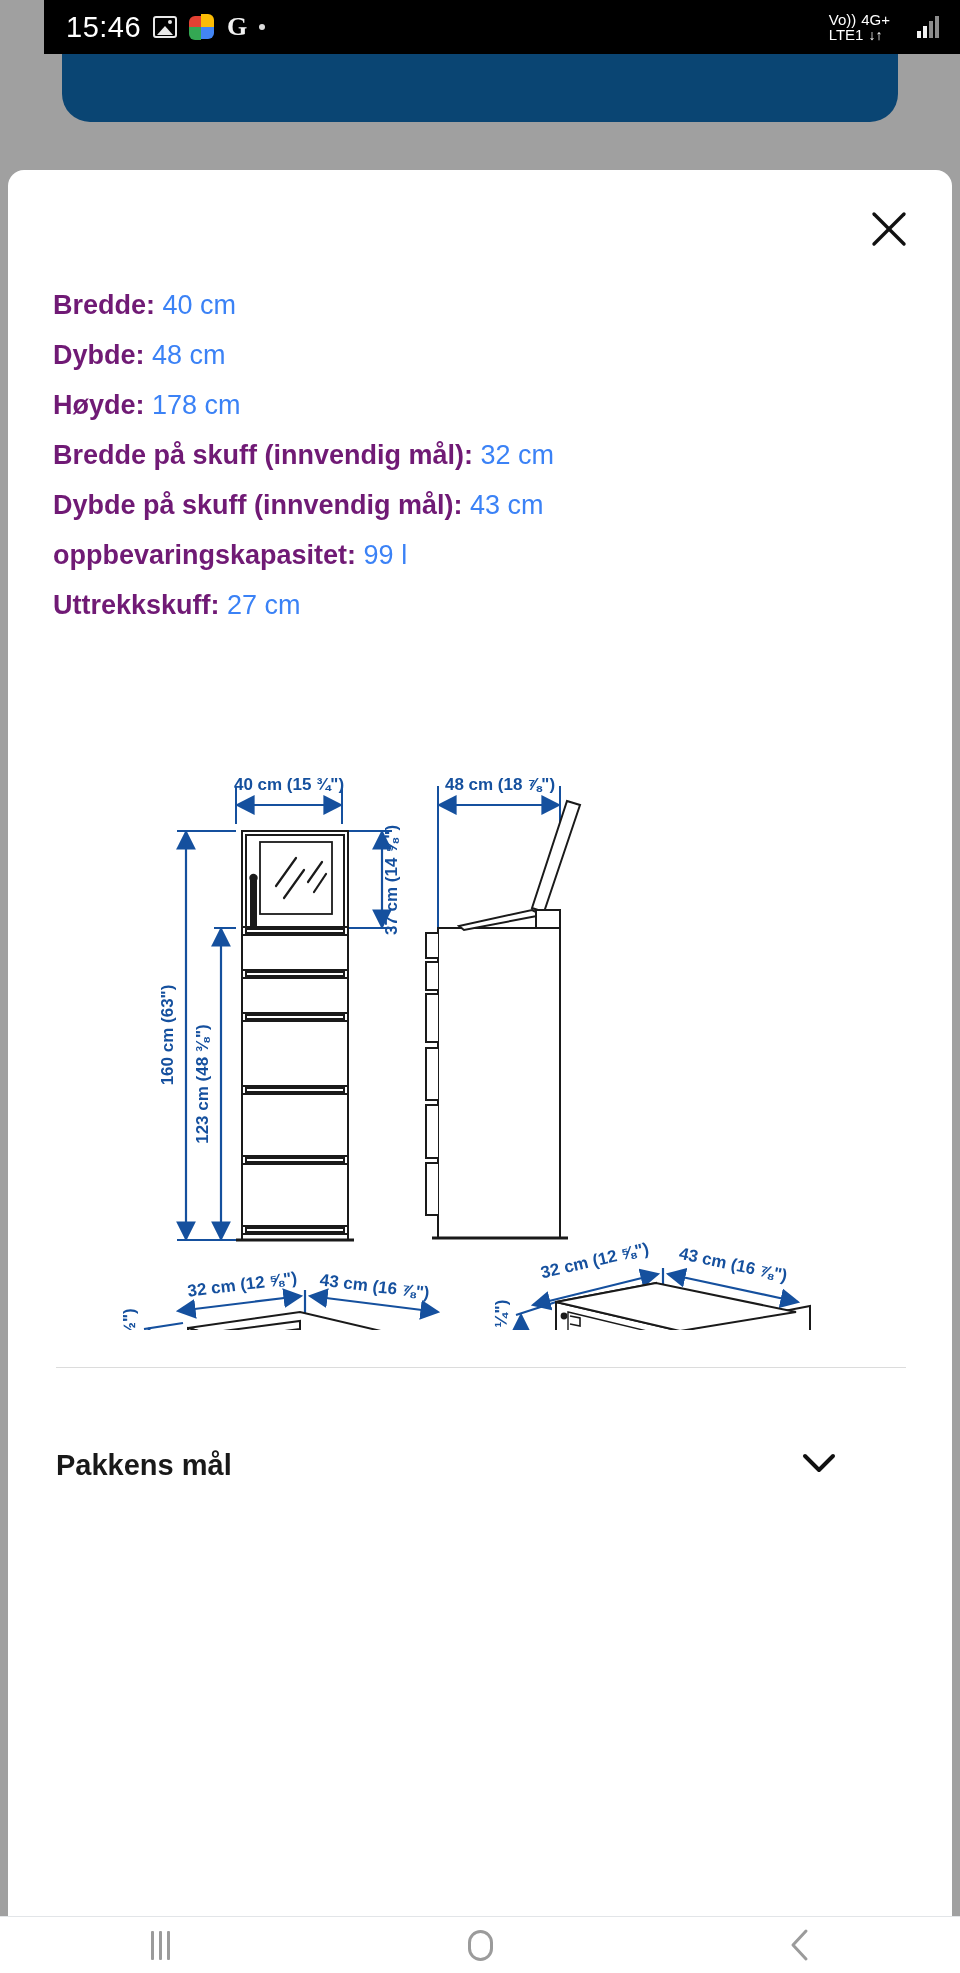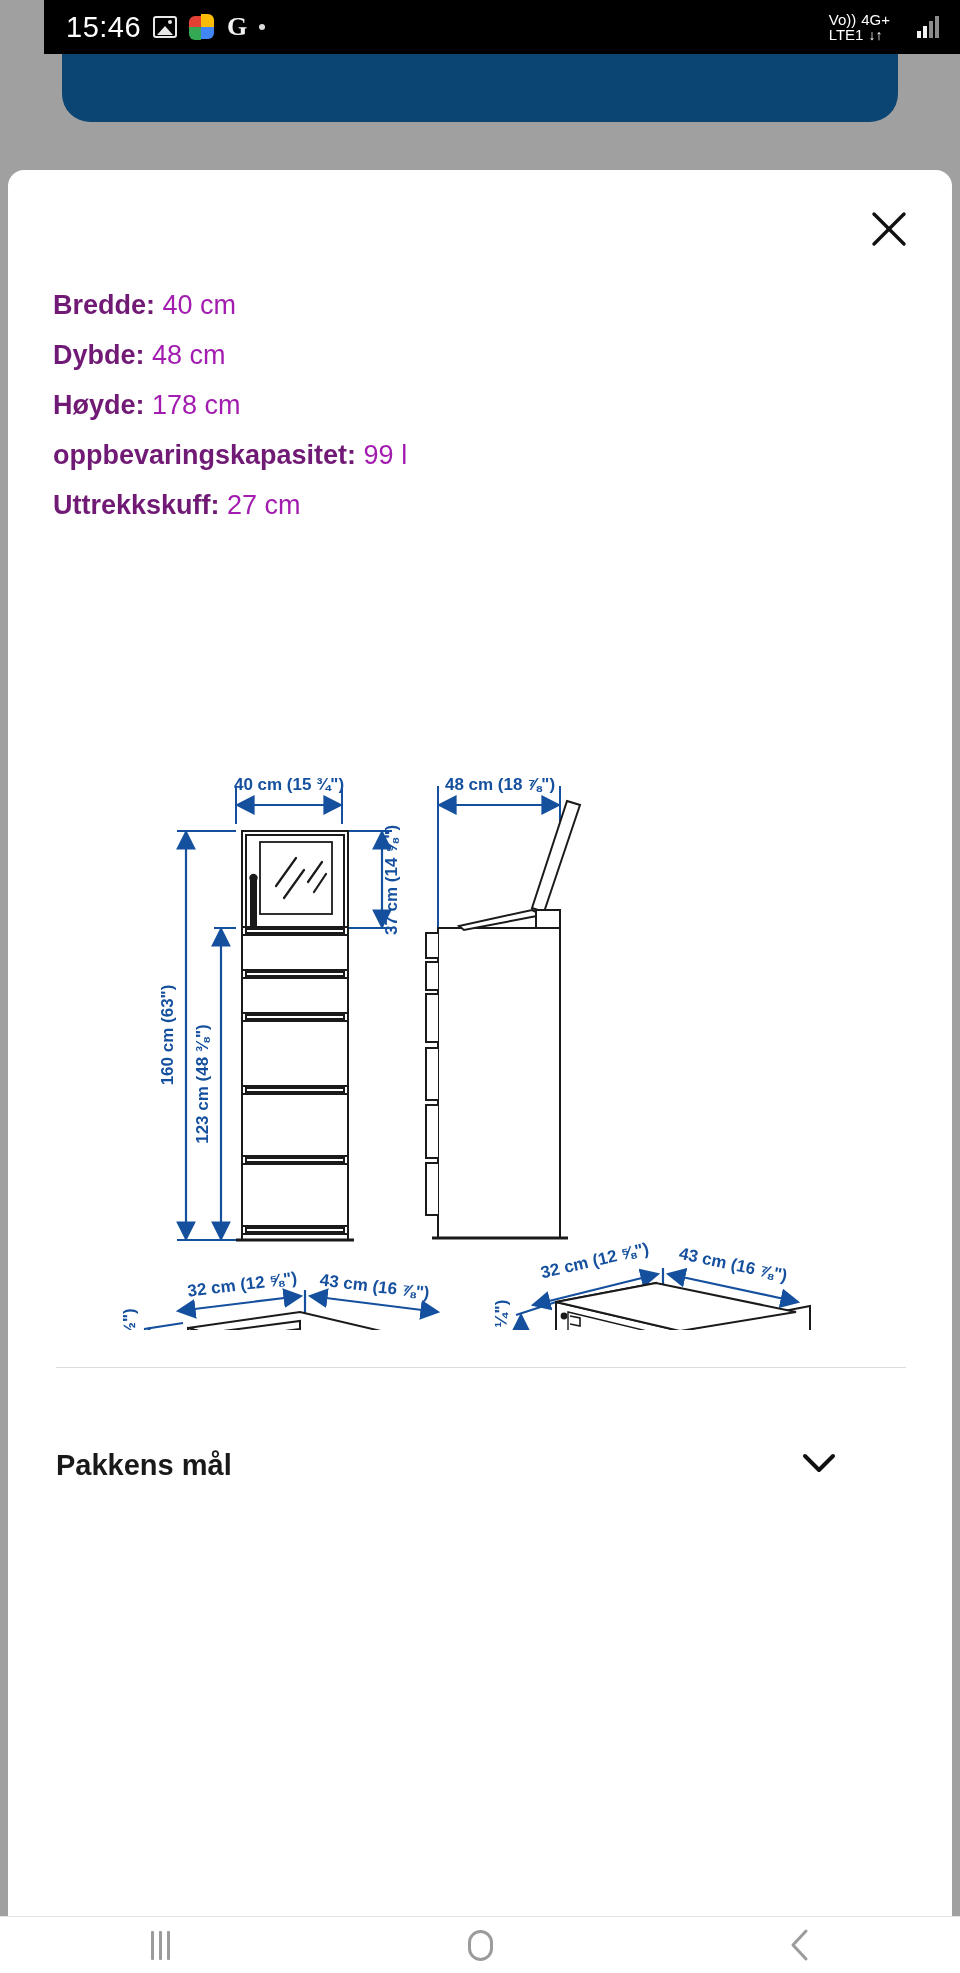--- a/index.html
+++ b/index.html
@@ -73,21 +73,21 @@
   }
   .close-btn svg { display: block; }
 
   
   .specs { position: absolute; left: 45px; top: 110px; width: 860px; }
   .spec-row {
     font-size: 27px; line-height: 50px; color: #484848;
     font-family: "Liberation Sans", sans-serif; white-space: nowrap;
   }
   .spec-k { font-weight: 700; color: #701a75; }
-  .spec-v { font-weight: 400; color: #a21caf; }
+  .spec-v { font-weight: 400; color: #3b82f6; }
 
   
   .diagram { position: absolute; left: 0; top: 420px; width: 944px; height: 740px; }
   .diagram svg { display: block; }
 
   
   .divider {
     position: absolute; left: 48px; top: 1197px; width: 850px; height: 1px;
     background: #dcdcdc;
   }
@@ -172,20 +172,28 @@
         <span class="spec-k">Bredde:</span>
         <span class="spec-v">40 cm</span>
       </div>
       <div class="spec-row">
         <span class="spec-k">Dybde:</span>
         <span class="spec-v">48 cm</span>
       </div>
       <div class="spec-row">
         <span class="spec-k">Høyde:</span>
         <span class="spec-v">178 cm</span>
+      </div>
+      <div class="spec-row">
+        <span class="spec-k">Bredde på skuff (innvendig mål):</span>
+        <span class="spec-v">32 cm</span>
+      </div>
+      <div class="spec-row">
+        <span class="spec-k">Dybde på skuff (innvendig mål):</span>
+        <span class="spec-v">43 cm</span>
       </div>
       <div class="spec-row">
         <span class="spec-k">oppbevaringskapasitet:</span>
         <span class="spec-v">99 l</span>
       </div>
       <div class="spec-row">
         <span class="spec-k">Uttrekkskuff:</span>
         <span class="spec-v">27 cm</span>
       </div>
     </div>

